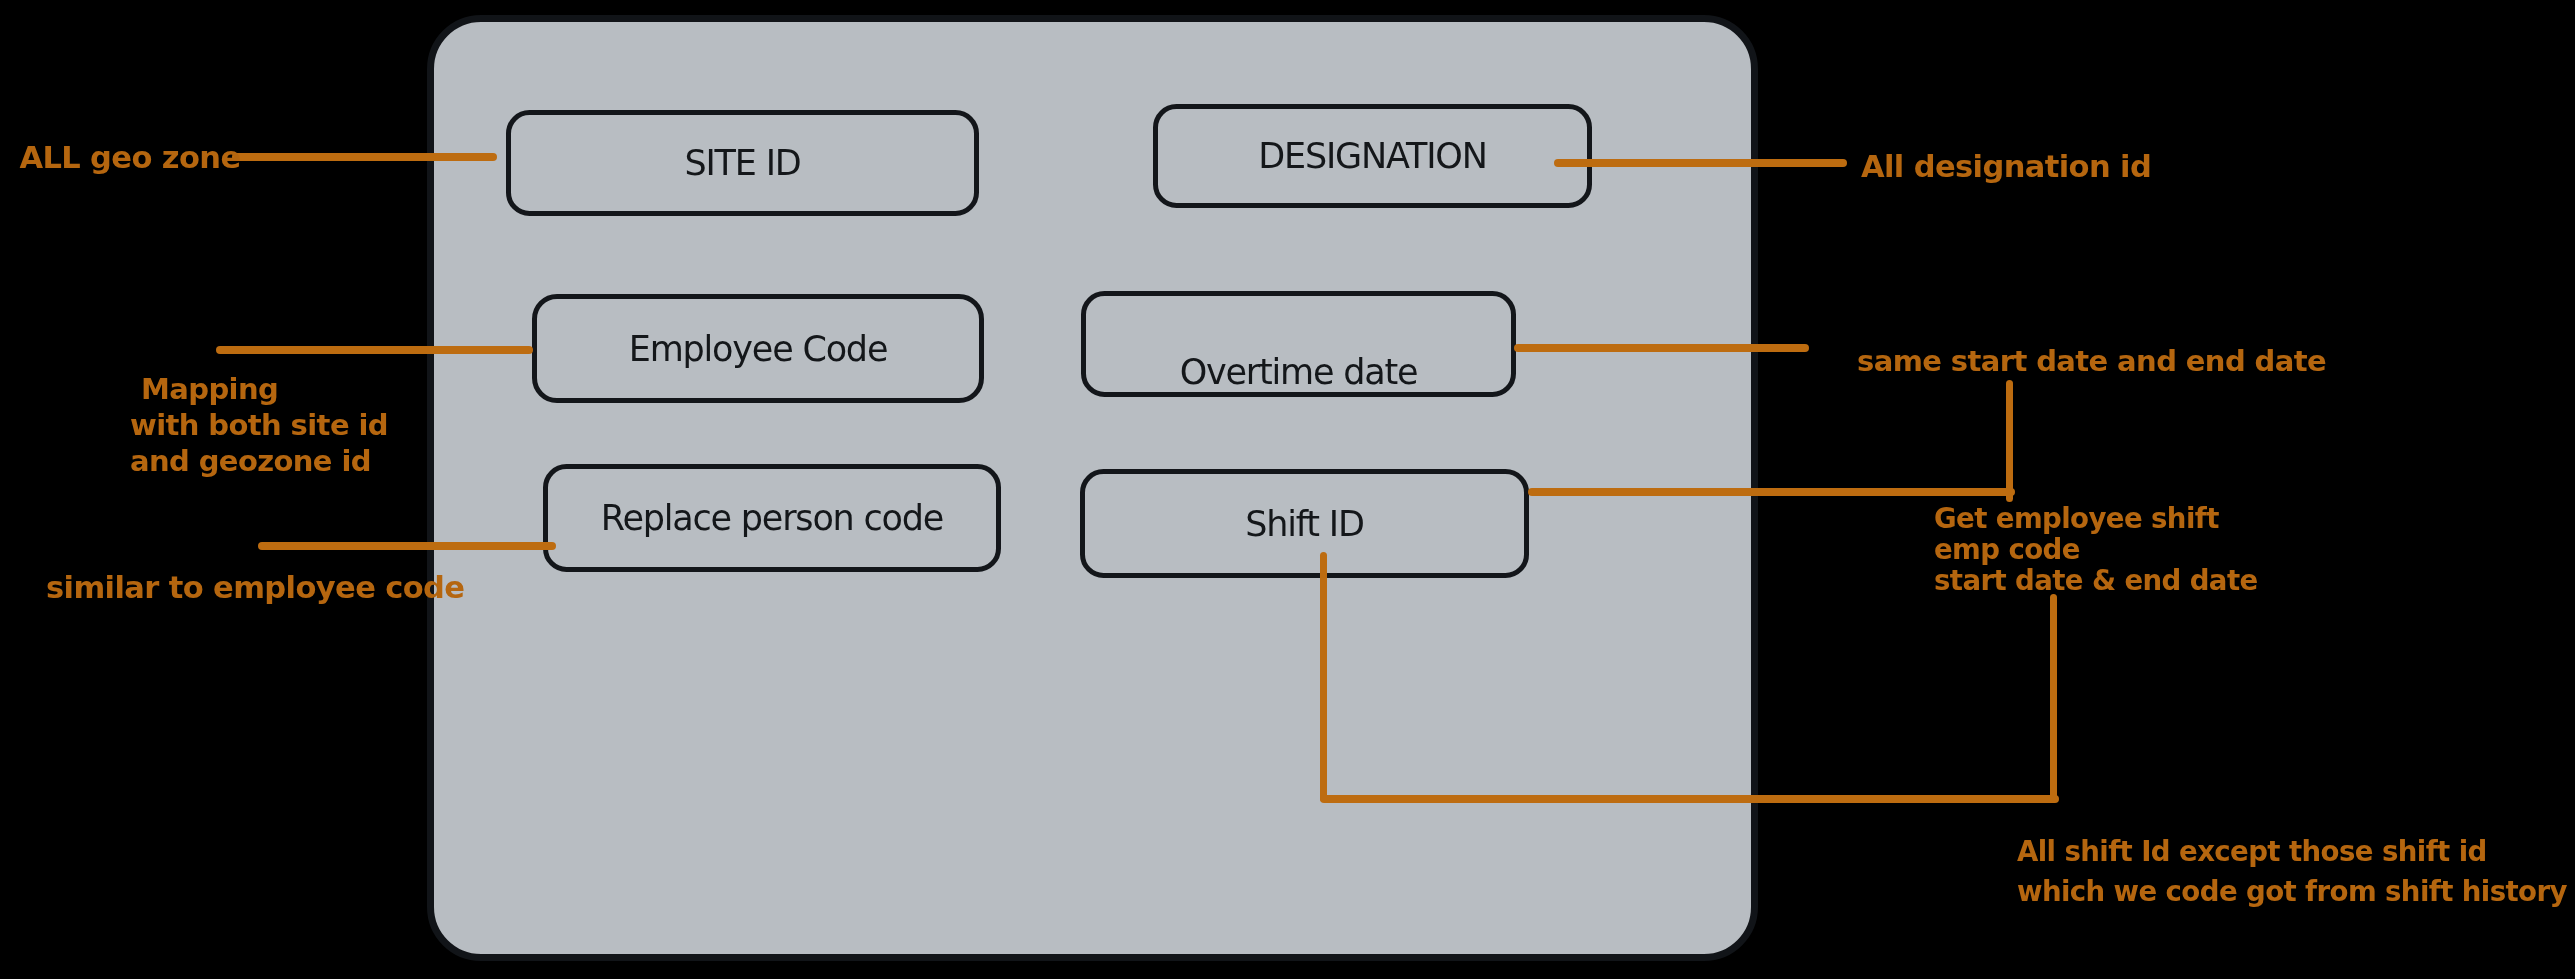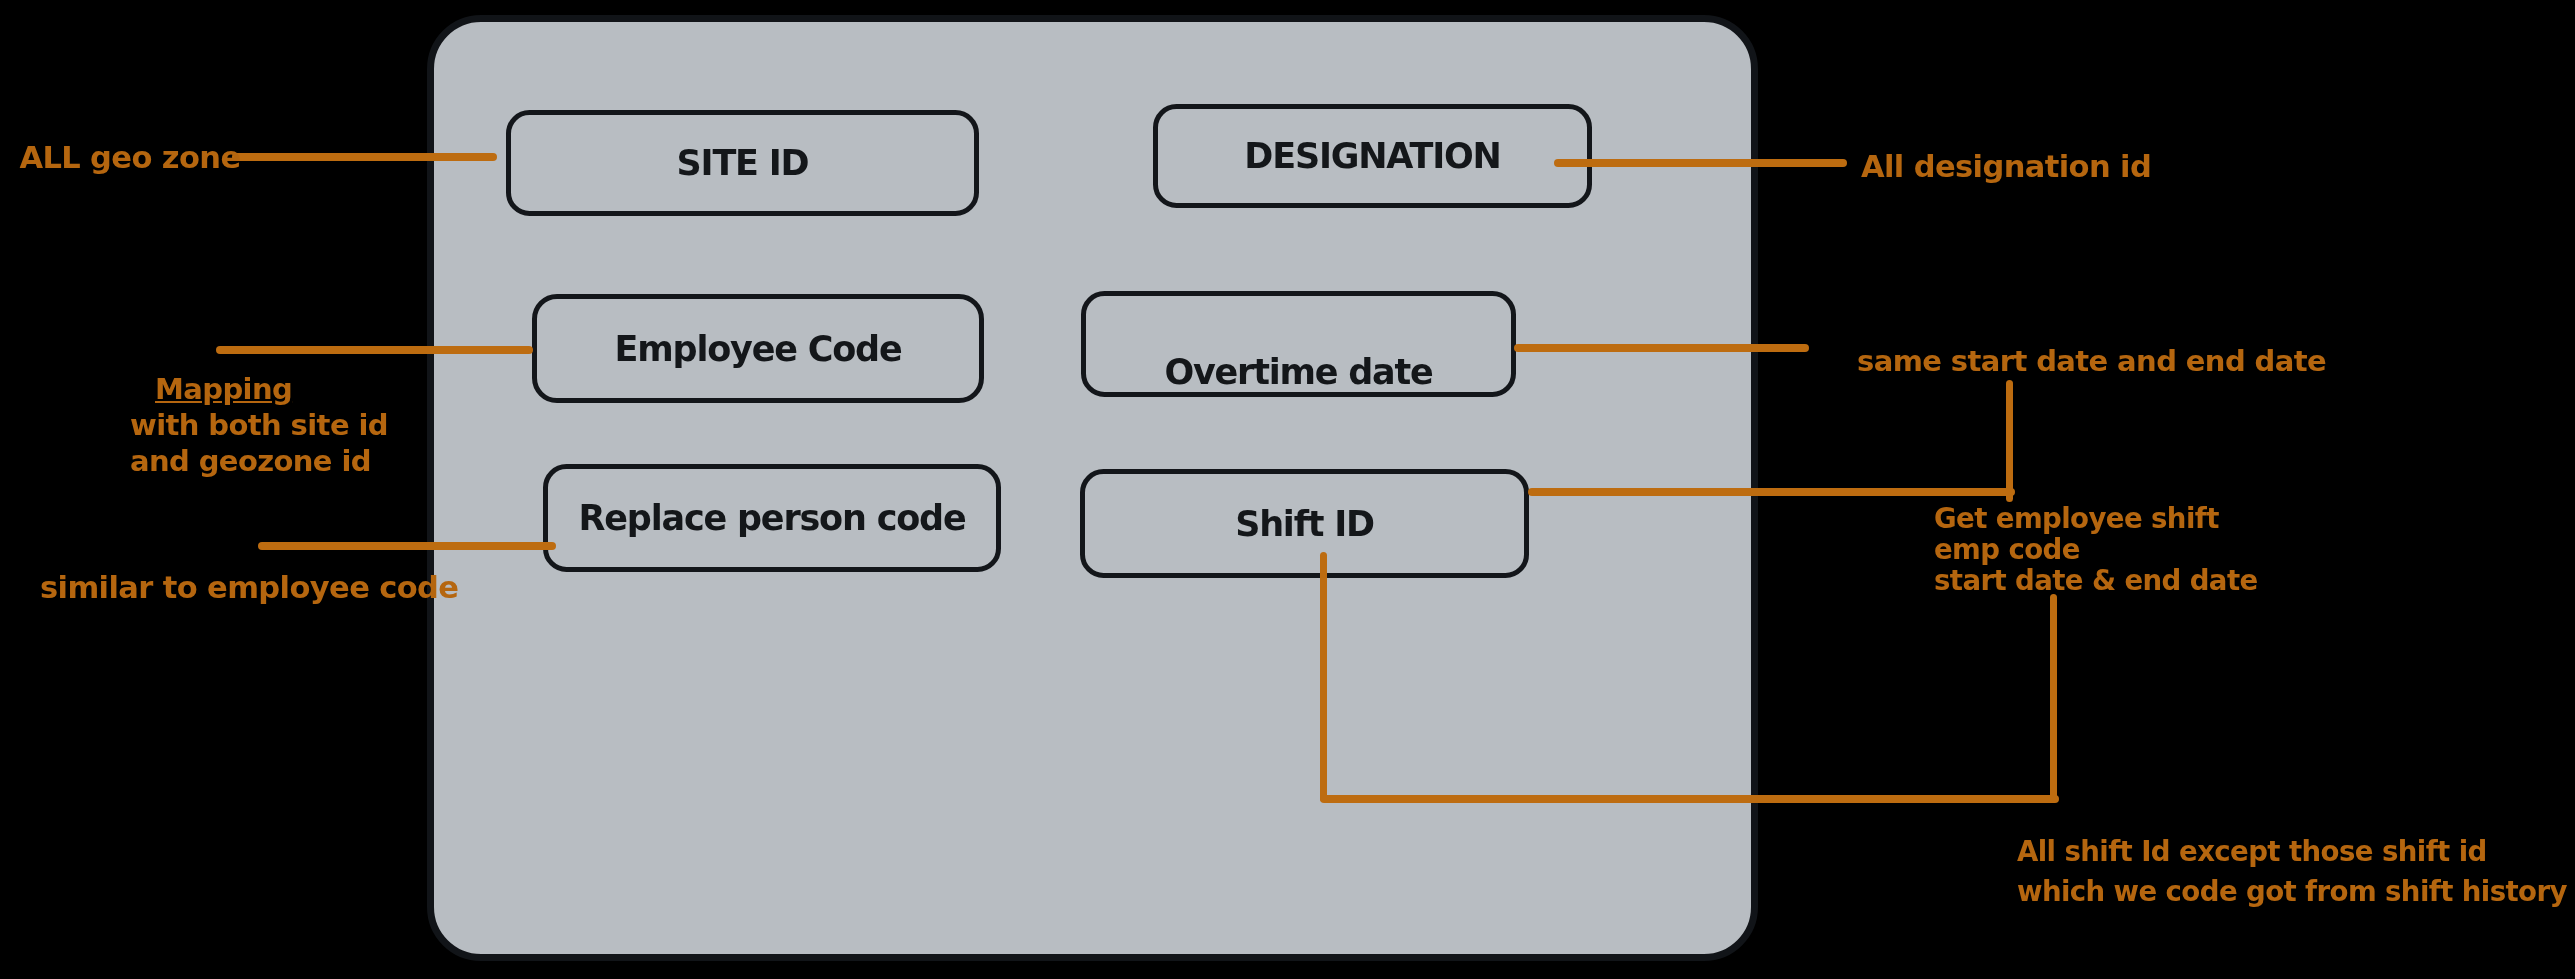--- a/index.html
+++ b/index.html
@@ -30,21 +30,21 @@
   }
   
   .node{
     position:absolute;
     box-sizing:border-box;
     background:var(--panel-fill);
     border:5.9px solid var(--box-border);
     border-radius:23.5px;
     display:flex;align-items:center;justify-content:center;
     color:var(--box-text);
-    font-weight:bold;
+    font-weight:normal;
     font-size:35px;
     letter-spacing:-1.2px;
     white-space:nowrap;
   }
   #box-site-id            {left:506px; top:110px; width:473px; height:106px;}
   #box-designation        {left:1117px;top:104px; width:439px; height:104px;margin-left:36px;}
   #box-employee-code      {left:532px; top:294px; width:452px; height:109px;border-radius:25px;}
   #box-overtime-date      {left:1081px;top:291px; width:435px; height:106px;align-items:flex-end;}
   #box-replace-person-code{left:543px; top:464px; width:458px; height:108px;}
   #box-shift-id           {left:1080px;top:469px; width:449px; height:109px;}
@@ -55,23 +55,23 @@
     color:var(--accent);
     font-weight:bold;
     font-size:30.5px;
     letter-spacing:-0.6px;
     white-space:nowrap;
     line-height:1.2;
   }
   #ann-all-geo-zone      {left:19.4px;  top:140px;}
   #ann-all-designation-id{left:1861px;top:149px;}
   #ann-mapping           {left:130px; top:371px; line-height:36px; font-size:29px;}
-  #ann-mapping .ln0      {margin-left:25px;text-decoration:underline;}
+  #ann-mapping .ln0      {margin-left:11px;}
   #ann-same-start-end    {left:1857px;top:344px; font-size:29px;}
-  #ann-similar           {left:40px;  top:570px;}
+  #ann-similar           {left:46px;  top:570px;}
   #ann-get-emp-shift     {left:1934px;top:503px; line-height:31px; font-size:27.6px;}
   #ann-all-shift-id      {left:2017px;top:832px;line-height:40px; font-size:27.6px;}
 
   
   .hline,.vline{position:absolute;background:var(--line);border-radius:4.1px;}
   .hline{height:7.6px;}
   .vline{width:7px;}
   #ln-geo         {left:232px; top:153px; width:265px;}
   #ln-designation {left:1554px;top:159px; width:293px;}
   #ln-employee    {left:216px; top:346px; width:317px;}

